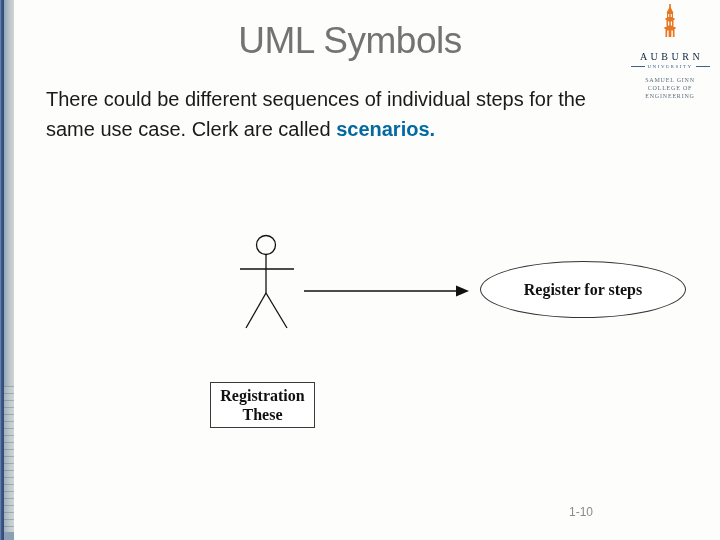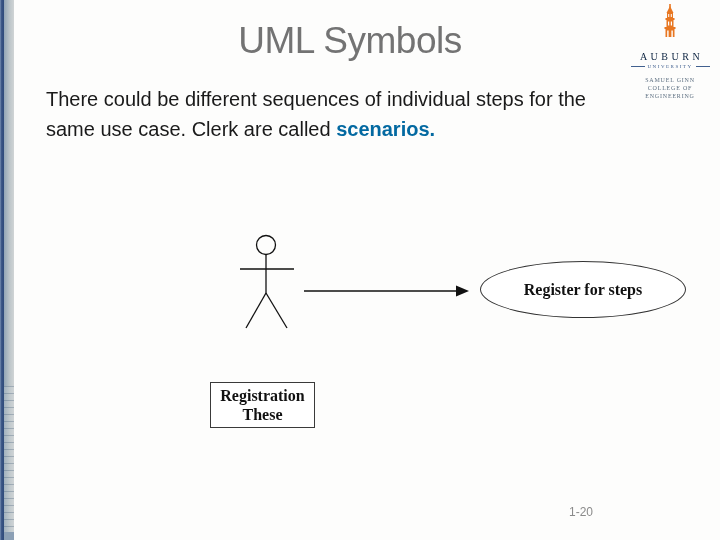--- a/index.html
+++ b/index.html
@@ -163,15 +163,15 @@
 
   <div class="actor-box">
     <div>Registration</div>
     <div>These</div>
   </div>
 
   <div class="usecase">
     <span>Register for steps</span>
   </div>
 
-  <div class="page-num">1-20</div>
+  <div class="page-num">1-10</div>
 
 </div>
 
 </body></html>

